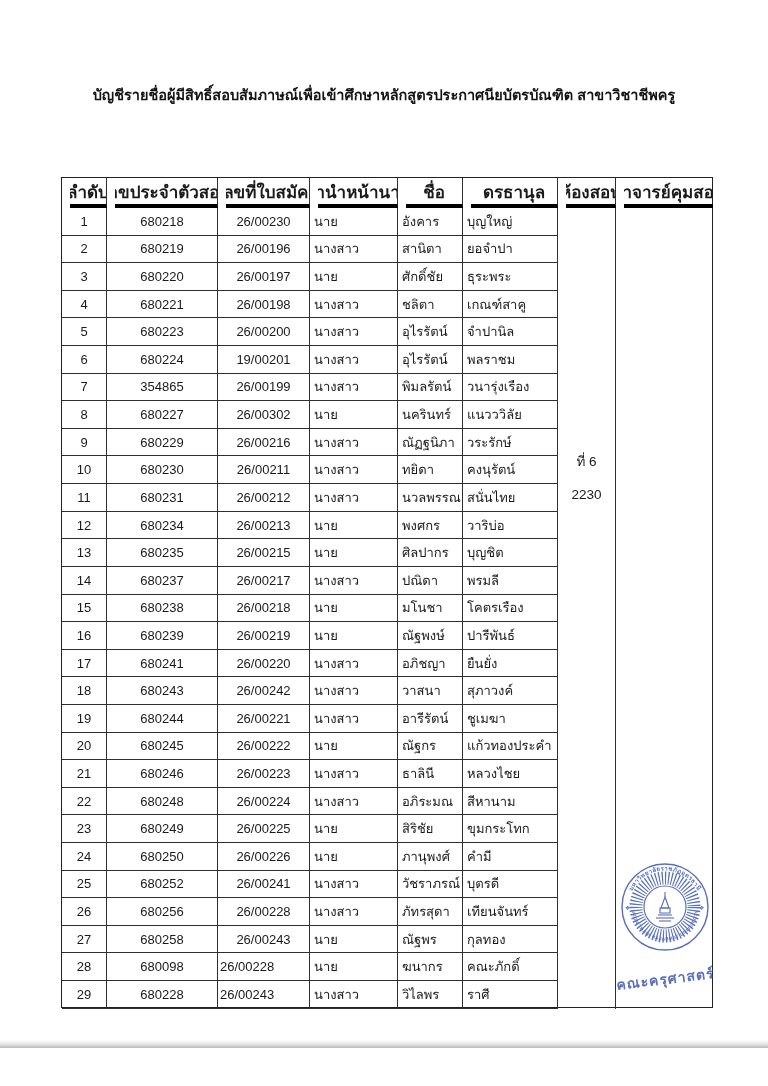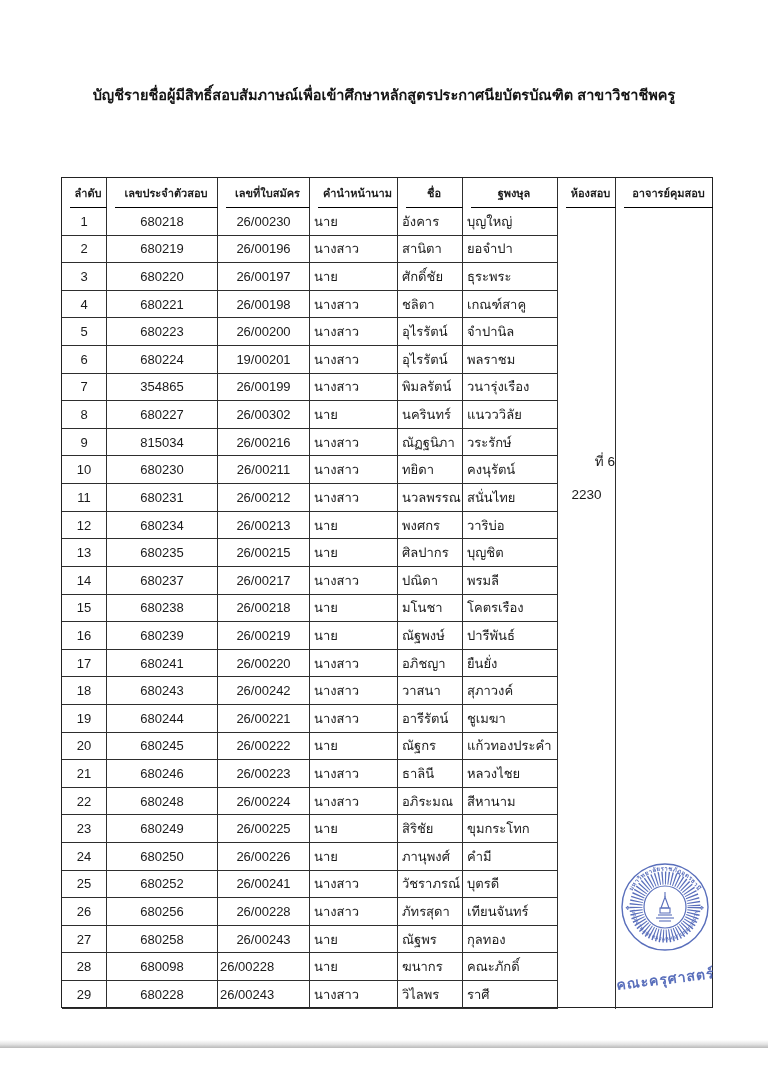--- a/index.html
+++ b/index.html
@@ -38,23 +38,23 @@
     height: 831px;
     border: 1.6px solid #222;
   }
   .thead {
     display: grid;
     grid-template-columns: 45px 111px 92px 88px 65px 95px 58px 97px;
     height: 30px;
   }
   .th {
     border-right: 1px solid #2e2e2e;
-    border-bottom: 1px solid #000000;
+    border-bottom: 4px solid #000000;
     font-weight: bold;
-    font-size: 11px;
+    font-size: 17px;
     display: flex;
     align-items: center;
     justify-content: center;
     white-space: nowrap;
     overflow: hidden;
     margin-left: 8px;
   }
   .th:last-child { border-right: none; font-family: Liberation Mono, monospace; }
   .tbody-grid {
     position: absolute;
@@ -80,21 +80,21 @@
   
   .room-col {
     position: absolute;
     left: 496px; top: 30px;
     width: 58px; height: 801px;
     border-right: 1px solid #2e2e2e;
     text-align: center;
     font-size: 13.5px;
     padding-top: 242px;
   }
-  .room-col .room-line1 { margin-bottom: 15px; text-align: right; }
+  .room-col .room-line1 { margin-bottom: 15px; }
   .proctor-col {
     position: absolute;
     left: 554px; top: 30px;
     width: 98px; height: 801px;
   }
   
   .stamp {
     position: absolute;
     left: 2px;
     top: 643px;
@@ -133,21 +133,21 @@
     <div class="title-line">บัญชีรายชื่อผู้มีสิทธิ์สอบสัมภาษณ์เพื่อเข้าศึกษาหลักสูตรประกาศนียบัตรบัณฑิต สาขาวิชาชีพครู</div>
   </div>
 
   <div class="exam-table">
     <div class="thead">
         <div class="th">ลำดับ</div>
         <div class="th">เลขประจำตัวสอบ</div>
         <div class="th">เลขที่ใบสมัคร</div>
         <div class="th">คำนำหน้านาม</div>
         <div class="th">ชื่อ</div>
-        <div class="th">ฐพงษุล</div>
+        <div class="th">ดรธานุล</div>
         <div class="th">ห้องสอบ</div>
         <div class="th">อาจารย์คุมสอบ</div>
       </div>
     <div class="tbody-grid">
         <div class="cell center">1</div>
         <div class="cell center">680218</div>
         <div class="cell center">26/00230</div>
         <div class="cell left">นาย</div>
         <div class="cell left">อังคาร</div>
         <div class="cell left">บุญใหญ่</div>
@@ -187,21 +187,21 @@
         <div class="cell left">นางสาว</div>
         <div class="cell left">พิมลรัตน์</div>
         <div class="cell left">วนารุ่งเรือง</div>
         <div class="cell center">8</div>
         <div class="cell center">680227</div>
         <div class="cell center">26/00302</div>
         <div class="cell left">นาย</div>
         <div class="cell left">นครินทร์</div>
         <div class="cell left">แนวววิลัย</div>
         <div class="cell center">9</div>
-        <div class="cell center">815034</div>
+        <div class="cell center">680229</div>
         <div class="cell center">26/00216</div>
         <div class="cell left">นางสาว</div>
         <div class="cell left">ณัฏฐนิภา</div>
         <div class="cell left">วระรักษ์</div>
         <div class="cell center">10</div>
         <div class="cell center">680230</div>
         <div class="cell center">26/00211</div>
         <div class="cell left">นางสาว</div>
         <div class="cell left">ทยิดา</div>
         <div class="cell left">คงนุรัตน์</div>

